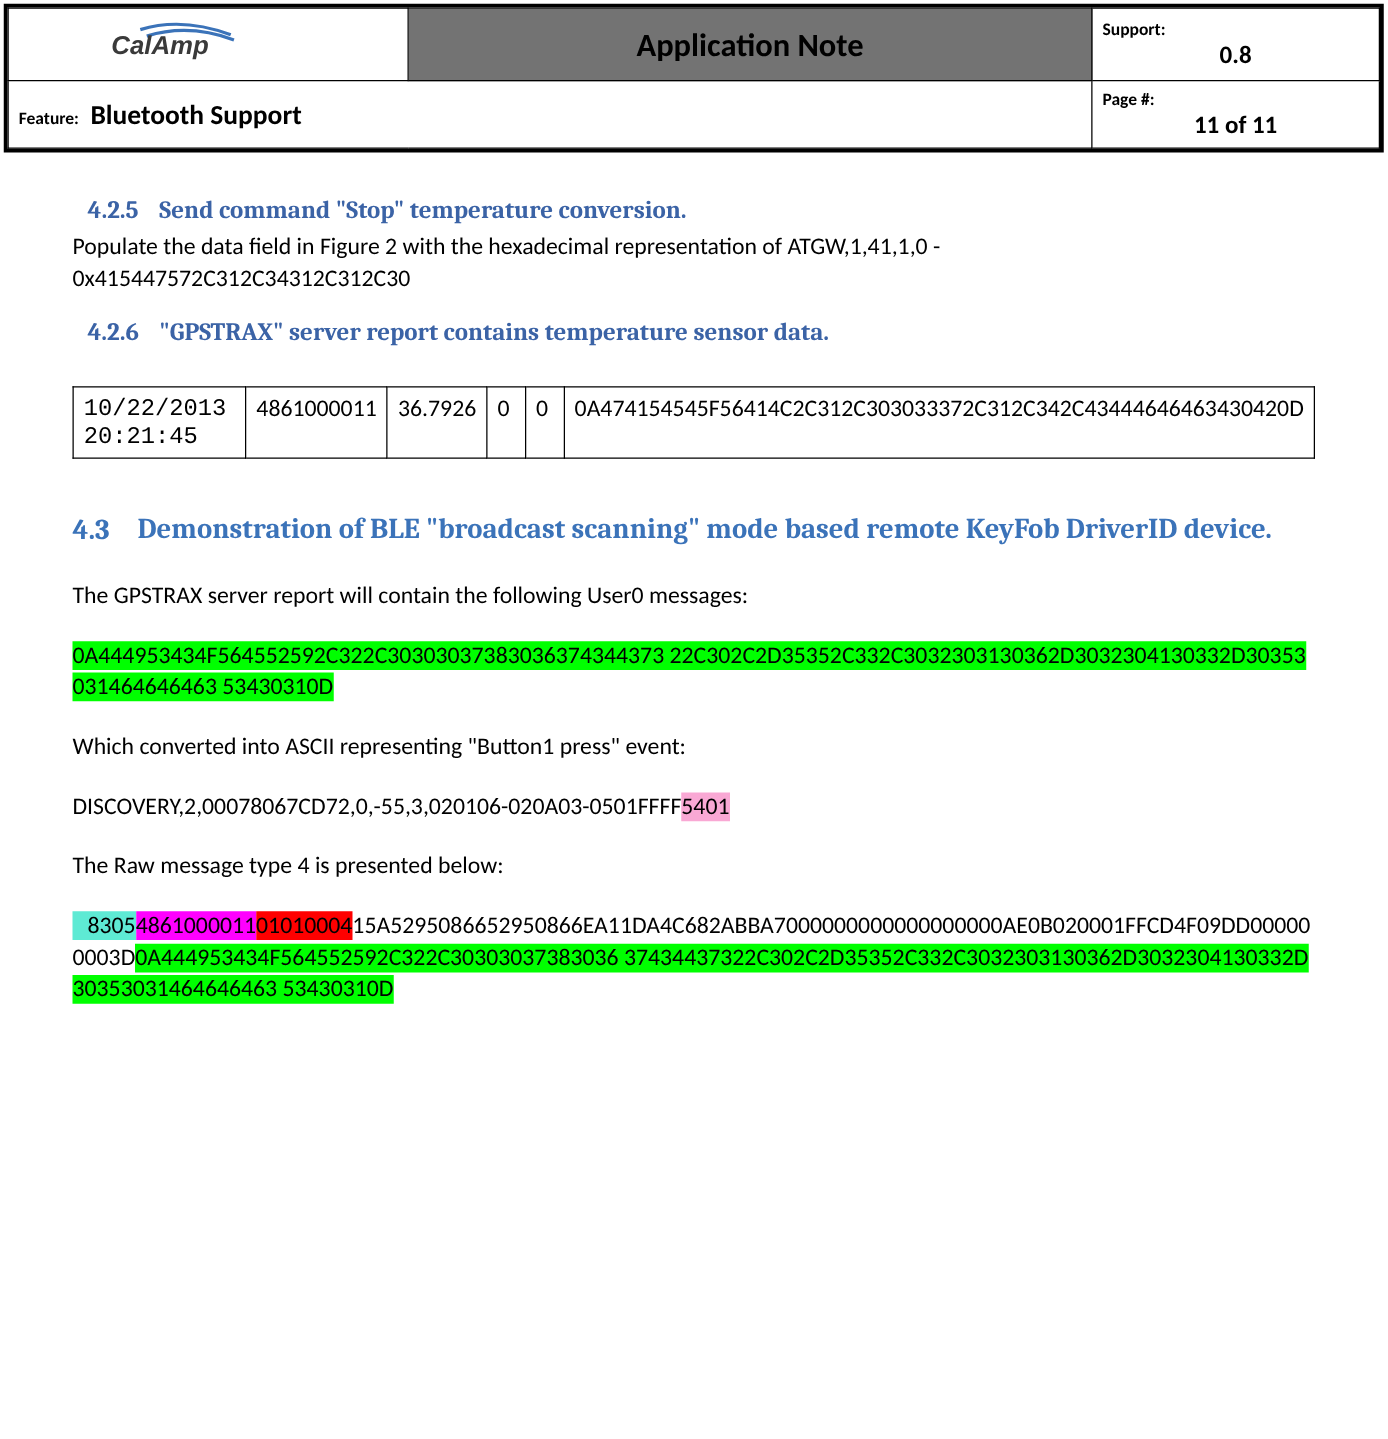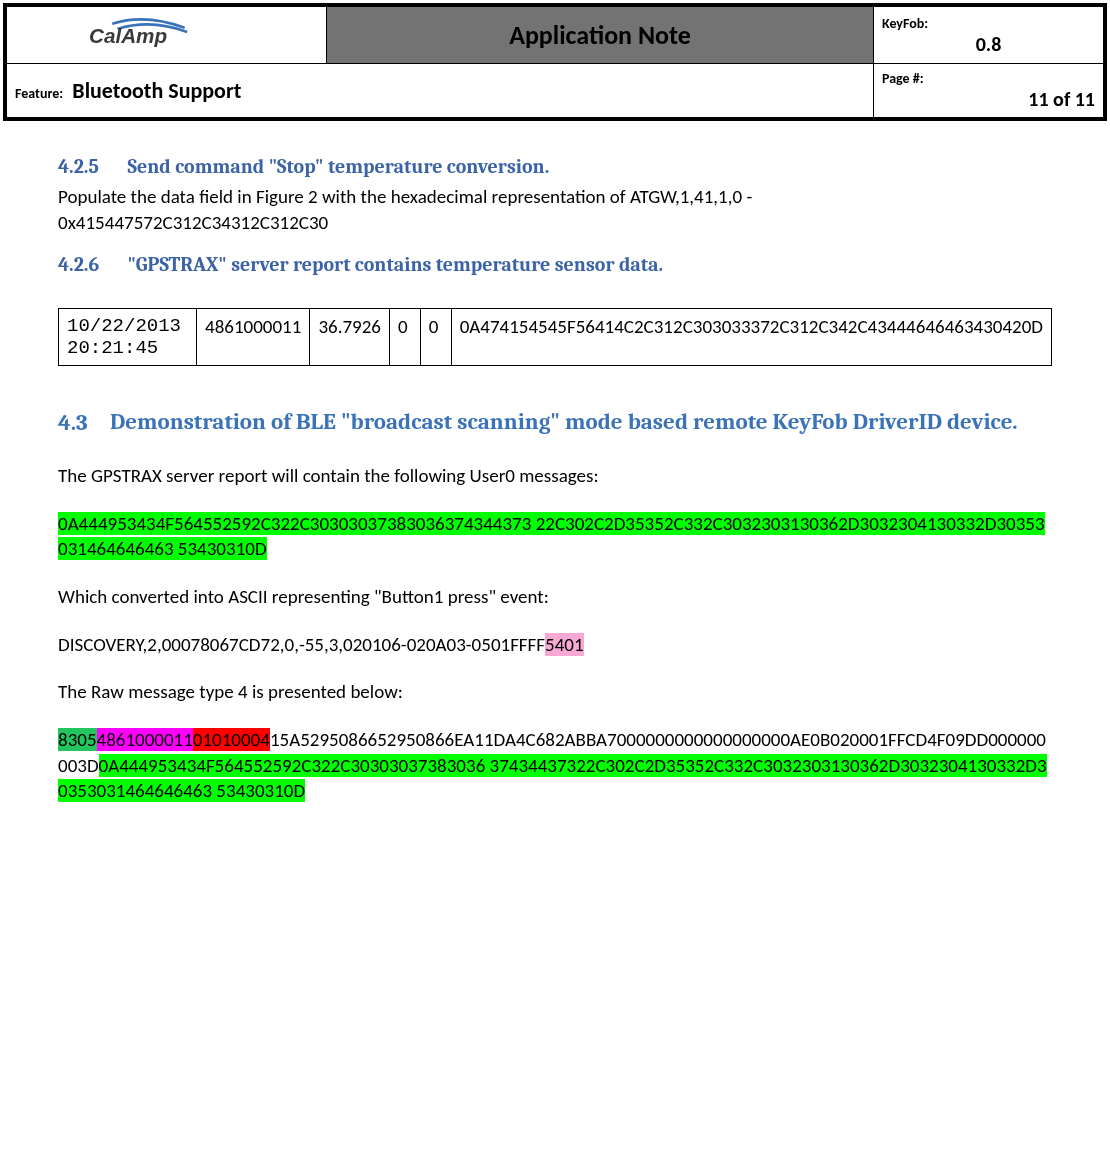--- a/index.html
+++ b/index.html
@@ -15,39 +15,39 @@
     .logo-cell { width: 320px; text-align: center; padding: 10px 0; }
     .logo-svg { width: 155px; height: 40px; display: inline-block; }
     .title-cell { background: #737373; text-align: center; }
     .title-cell span { font-weight: bold; font-size: 26px; color: #000; }
     .ver-cell { width: 230px; font-size: 14px; font-weight: bold; }
     .ver-val { text-align: center; font-size: 20px; font-weight: bold; }
     .feature-cell { font-size: 14px; padding: 10px 8px; }
     .feature-label { font-weight: bold; text-align: center; }
     .feature-value { font-weight: bold; font-size: 22px; margin-left: 6px; }
     .page-cell { font-size: 14px; font-weight: bold; width: 230px; }
-    .page-val { text-align: right; font-size: 20px; font-weight: bold; }
+    .page-val { text-align: center; font-size: 20px; font-weight: bold; }
     .content { padding: 30px 55px 10px 55px; font-size: 19px; color: #000; }
     .sec-head { color: #3b63a6; font-family: Cambria, Georgia, serif; font-weight: bold; font-size: 20px; margin-top: 4px; }
-    .sec-num { display: inline-block; width: 65px; }
+    .sec-num { display: inline-block; width: 65px; text-align: center; }
     .body-text { margin: 6px 0 18px 0; line-height: 1.35; }
     .data-table { border-collapse: collapse; margin: 32px 0 42px 0; width: 100%; }
     .data-table td { border: 1px solid #000; padding: 6px 8px; font-size: 19px; vertical-align: top; }
     .c-ts  { width: 140px; font-family: Liberation Mono, monospace; }
     .c-id  { width: 90px; }
     .c-num { width: 58px; }
     .c-z1  { width: 32px; }
     .c-z2  { width: 32px; }
     .big-heading { color: #3b73b9; font-family: Cambria, Georgia, serif; font-weight: bold; font-size: 23px; margin: 8px 0 26px 0; display: flex; align-items: center; }
     .big-heading .hn { width: 52px; flex-shrink: 0; }
     .big-heading .ht { line-height: 1.25; }
     .para { margin: 0 0 22px 0; line-height: 1.35; }
     .hl-green  { background: #00ff00; }
     .hl-yellow { background: #f9a8d4; }
-    .hl-cyan   { background: #22c55e; }
+    .hl-cyan   { background: #5eead4; padding-left: 12px; }
     .hl-magenta{ background: #ff00ff; }
     .hl-red    { background: #ff0000; }
     .wrap-code { word-break: break-all; line-height: 1.35; margin: 0 0 22px 0; }
   </style>
 </head>
 <body>
 
 <div class="outer-border">
   <table class="header-table">
     <tbody>
@@ -56,21 +56,21 @@
         <svg class="logo-svg" viewBox="0 0 300 60">
           <path d="M45 12 Q110 -8 185 20" stroke="#3b73b9" stroke-width="5" fill="none"></path>
           <path d="M55 22 Q120 2 190 28" stroke="#3b73b9" stroke-width="5" fill="none"></path>
           <text x="0" y="50" font-family="Arial" font-size="40" font-weight="bold" font-style="italic" fill="#3a3a3a">CalAmp</text>
         </svg>
       </td>
       <td class="title-cell">
         <span>Application Note</span>
       </td>
       <td class="ver-cell">
-        <div>KeyFob:</div>
+        <div>Support:</div>
         <div class="ver-val">0.8</div>
       </td>
     </tr>
     <tr>
       <td class="feature-cell" colspan="2">
         <span class="feature-label">Feature:</span>
         <span class="feature-value">Bluetooth Support</span>
       </td>
       <td class="page-cell">
         <div>Page #:</div>

